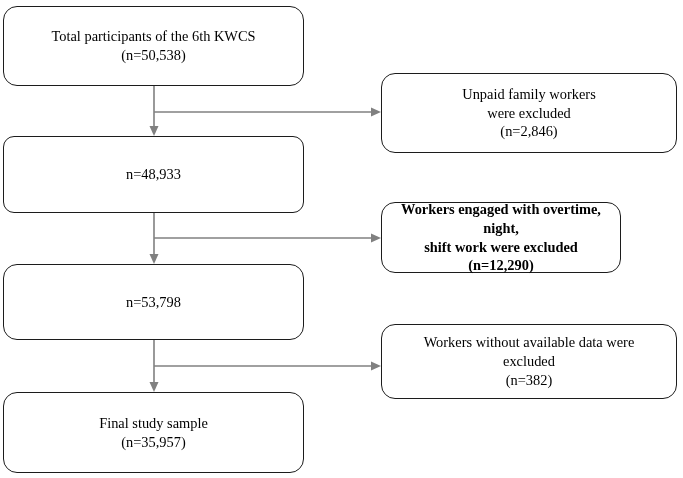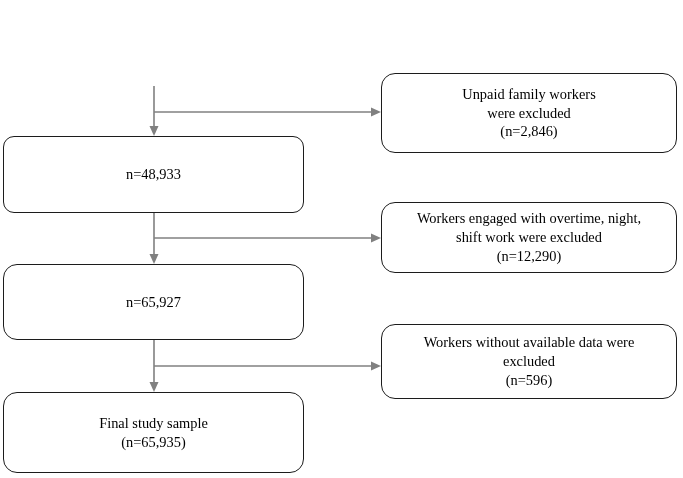--- a/index.html
+++ b/index.html
@@ -37,21 +37,21 @@
     display: block;
     white-space: pre-line;
   }
   
   #node-total       { left: 3px;   top: 6px;   width: 301px; height: 80px; }
   #node-stage1      { left: 3px;   top: 136px; width: 301px; height: 77px; border-radius: 11px; }
   #node-stage2      { left: 3px;   top: 264px; width: 301px; height: 76px; }
   #node-final       { left: 3px;   top: 392px; width: 301px; height: 81px; }
   
   #node-exclusion-1 { left: 381px; top: 73px;  width: 296px; height: 80px; }
-  #node-exclusion-2 { left: 381px; top: 202px; width: 296px; height: 71px; }
+  #node-exclusion-2 { left: 381px; top: 202px; width: 240px; height: 71px; font-weight: bold; }
   #node-exclusion-3 { left: 381px; top: 324px; width: 296px; height: 75px; }
 
   
   .connector-layer {
     position: absolute;
     left: 0;
     top: 0;
     width: 683px;
     height: 478px;
     pointer-events: none;
@@ -96,45 +96,49 @@
       <path class="conn-line" d="M154,340 L154,385"></path>
       <polygon class="conn-head" points="154,392 149.5,382 158.5,382"></polygon>
     </g>
 
     <g>
       <path class="conn-line" d="M154,366 L374,366"></path>
       <polygon class="conn-head" points="381,366 371,361.5 371,370.5"></polygon>
     </g>
   </svg>
 
+  <div class="node" id="node-total">
+    <span class="node-text">Total participants of the 6th KWCS
+(n=50,538)</span>
+  </div>
 
   <div class="node" id="node-stage1">
     <span class="node-text">n=48,933</span>
   </div>
 
   <div class="node" id="node-stage2">
-    <span class="node-text">n=65,927</span>
+    <span class="node-text">n=53,798</span>
   </div>
 
   <div class="node" id="node-final">
     <span class="node-text">Final study sample
-(n=65,935)</span>
+(n=35,957)</span>
   </div>
 
   <div class="node" id="node-exclusion-1">
     <span class="node-text">Unpaid family workers
 were excluded
 (n=2,846)</span>
   </div>
 
   <div class="node" id="node-exclusion-2">
     <span class="node-text">Workers engaged with overtime, night,
 shift work were excluded
 (n=12,290)</span>
   </div>
 
   <div class="node" id="node-exclusion-3">
     <span class="node-text">Workers without available data were
 excluded
-(n=596)</span>
+(n=382)</span>
   </div>
 
 </div>
 
 </body></html>

